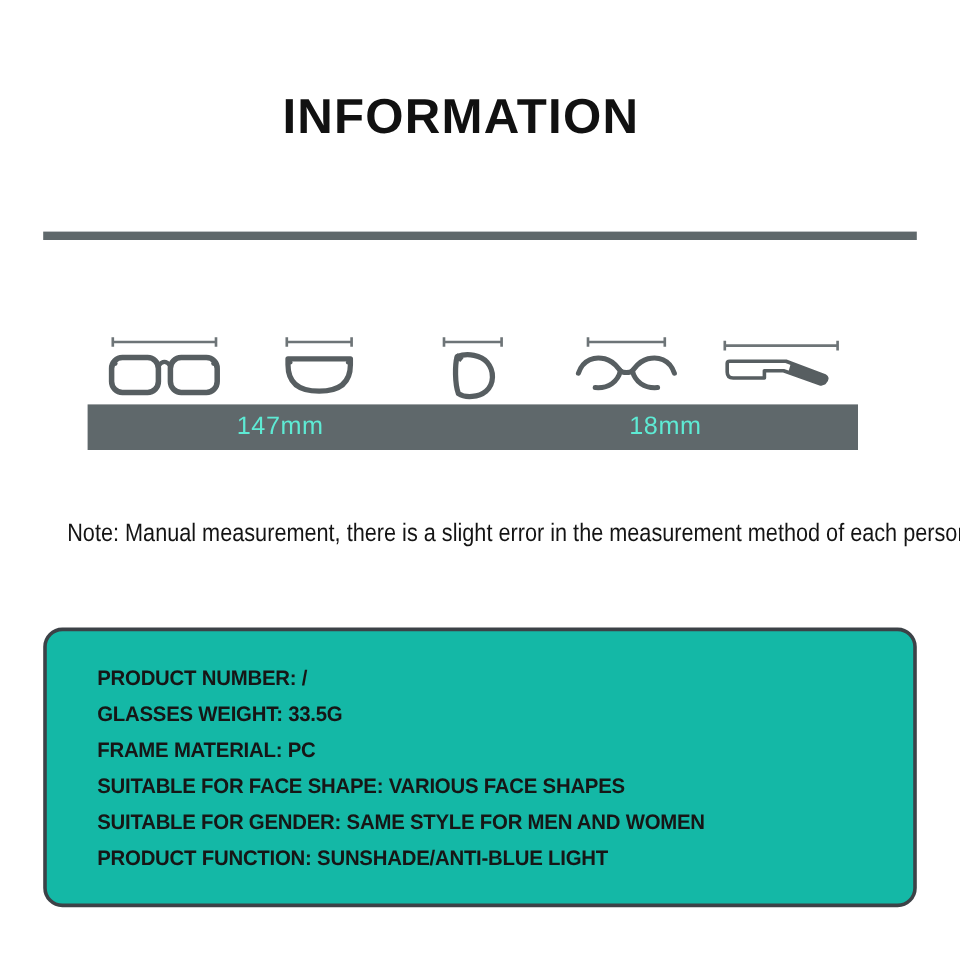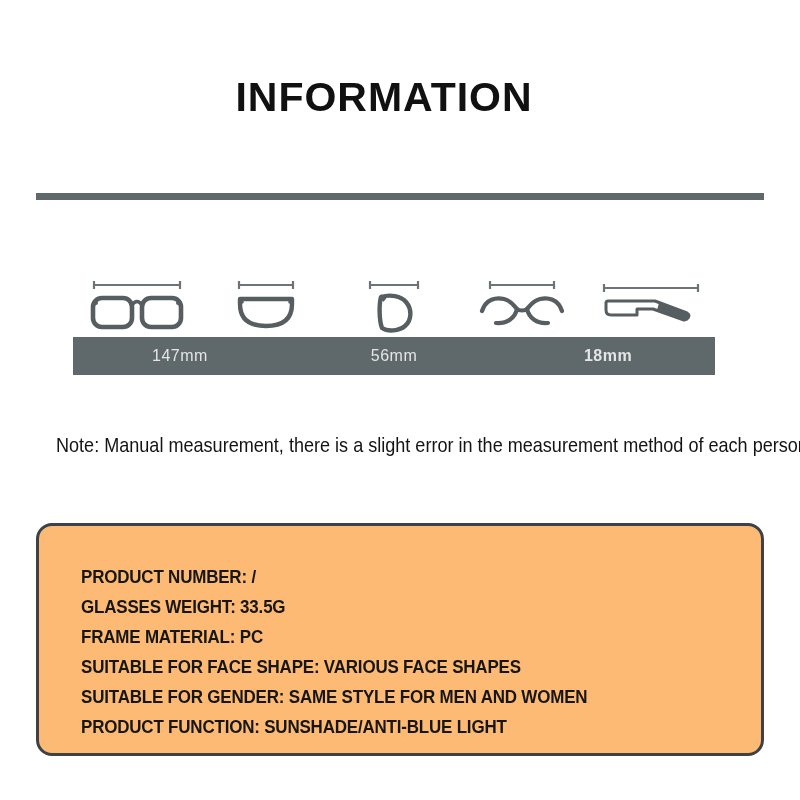--- a/index.html
+++ b/index.html
@@ -54,47 +54,47 @@
     width: 642px;
     height: 38px;
     background: #5f686b;
     display: flex;
   }
   .measure-label {
     flex: 1 1 0;
     display: flex;
     align-items: center;
     justify-content: center;
-    color: #e5e5e5;
-    font-size: 16px;
+    color: #5eead4;
+    font-size: 21px;
     letter-spacing: 0.5px;
   }
-  .measure-label.bold { font-weight: bold; }
+  .measure-label.bold { font-weight: normal; }
   .note {
     position: absolute;
     top: 433px;
     left: 0;
     width: 800px;
     text-align: center;
     font-size: 21px;
     color: #141414;
     white-space: nowrap;
     transform: scaleX(0.86);
     transform-origin: 400px 0;
   }
   .info-box {
     position: absolute;
     top: 523px;
     left: 36px;
     width: 728px;
     height: 233px;
     border: 3px solid #3c4247;
     border-radius: 16px;
-    background: #fdba74;
-    padding: 36px 30px 0 42px;
+    background: #14b8a6;
+    padding: 24px 30px 0 42px;
   }
   .info-line {
     font-size: 17.5px;
     font-weight: bold;
     color: #161616;
     line-height: 30px;
     letter-spacing: -0.2px;
     white-space: nowrap;
     transform: scaleX(0.97);
     transform-origin: left center;
@@ -149,21 +149,20 @@
       <svg width="120" height="62" viewBox="0 0 120 62">
         <path class="tick-stroke" d="M13 9 v8 M13 13 H107 M107 9 v8" stroke-width="2.2"></path>
         <path class="icon-stroke" d="M17 26 H64 L96 38 Q100 40 96 44 L93 45 L62 34 H46 V40 H20 Q15 40 15 35 V28 Q15 26 17 26 Z" stroke-width="3" stroke-linejoin="round"></path>
         <path d="M68 28 L96 38 Q100 40 96 44 L93 45 L66 35 Z" fill="#575e61"></path>
       </svg>
     </div>
   </div>
 
   <div class="measure-bar">
     <div class="measure-label">147mm</div>
-    <div class="measure-label">56mm</div>
     <div class="measure-label bold">18mm</div>
   </div>
 
   <div class="note">Note: Manual measurement, there is a slight error in the measurement method of each person</div>
 
   <div class="info-box">
     <div class="info-line">PRODUCT NUMBER: /</div>
     <div class="info-line">GLASSES WEIGHT: 33.5G</div>
     <div class="info-line">FRAME MATERIAL: PC</div>
     <div class="info-line">SUITABLE FOR FACE SHAPE: VARIOUS FACE SHAPES</div>

